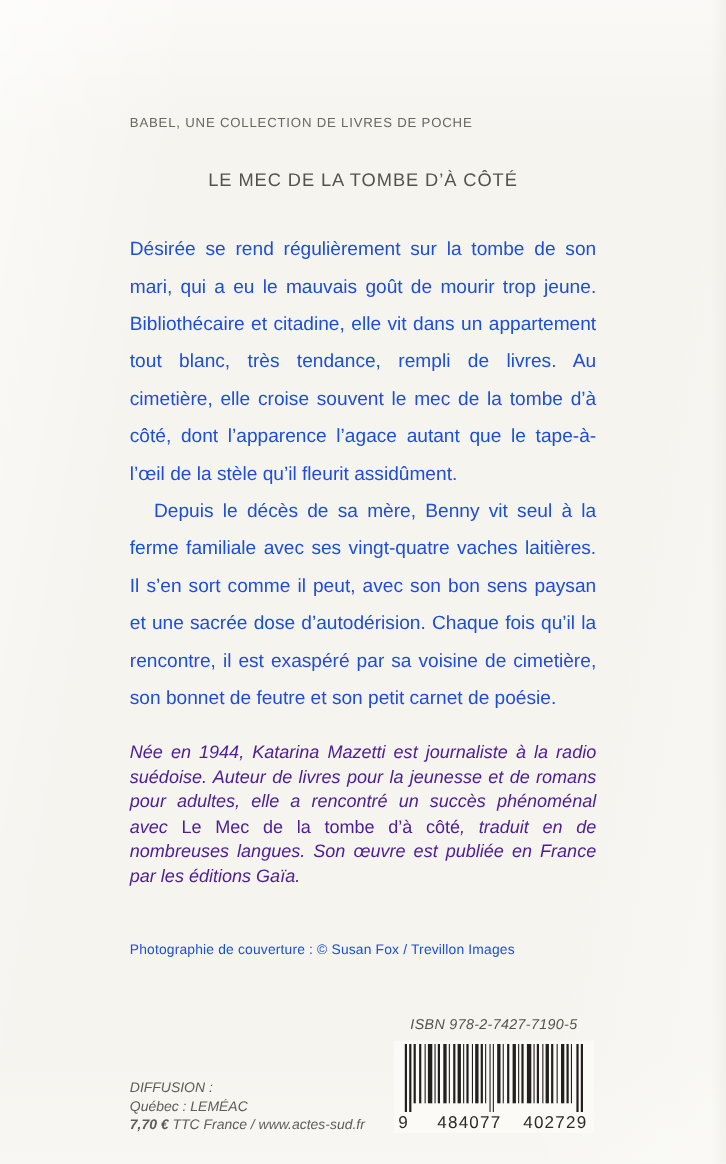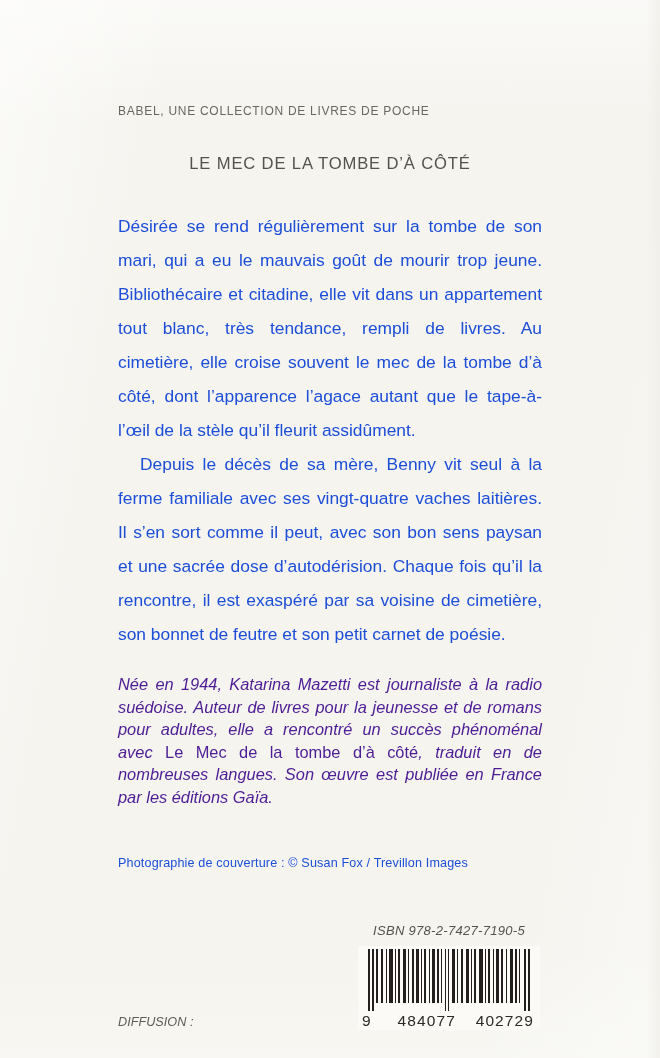--- a/index.html
+++ b/index.html
@@ -205,20 +205,22 @@
     </div>
 
     <div class="photo-credit">Photographie de couverture : © Susan Fox / Trevillon Images</div>
 
   </div>
 
   <div class="footer">
 
     <div class="diffusion">
       <span class="diffusion-line">DIFFUSION :</span>
+      <span class="diffusion-line">Québec : LEMÉAC</span>
+      <span class="diffusion-line"><span class="price">7,70 €</span><span> TTC France / www.actes-sud.fr</span></span>
     </div>
 
     <div class="isbn-block">
 
       <div class="isbn-text">ISBN 978-2-7427-7190-5</div>
 
       <div class="barcode-wrap">
         <svg class="barcode-svg" width="178" height="62" viewBox="0 0 178 62">
           <g fill="#231f1e">
 

